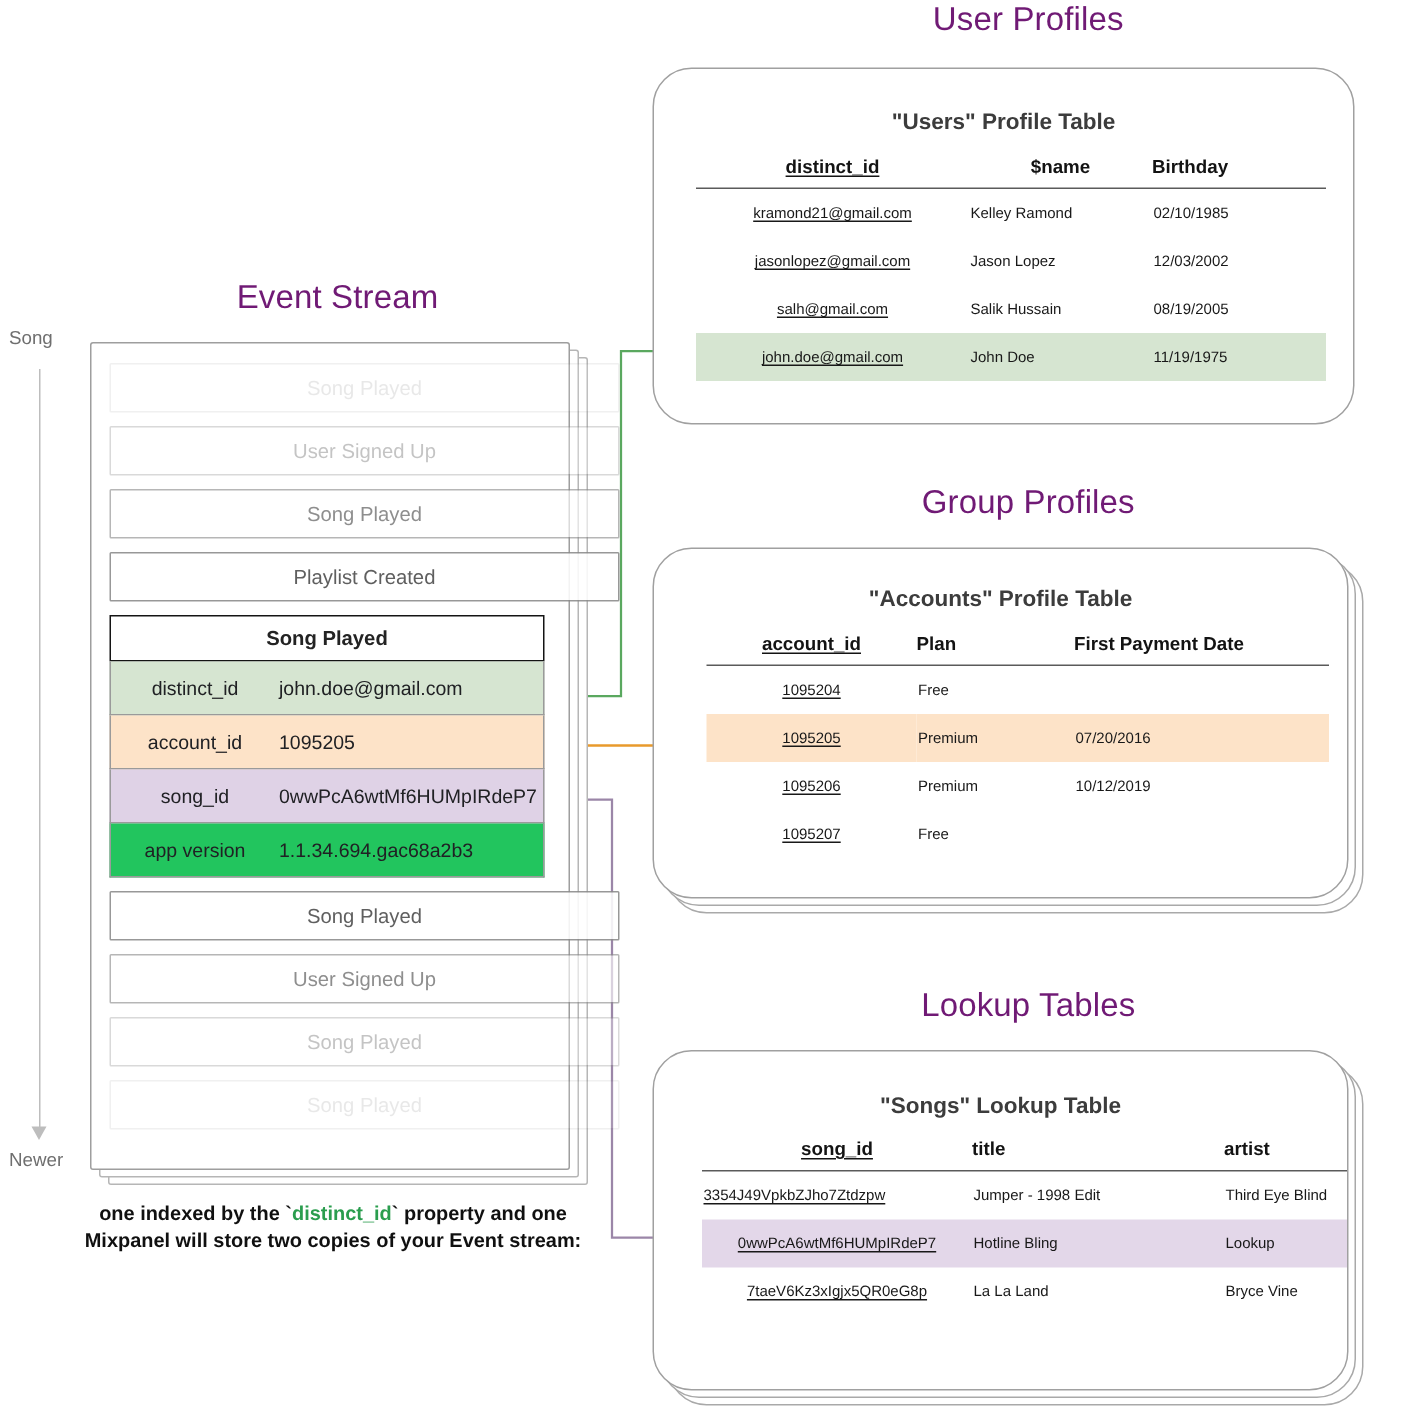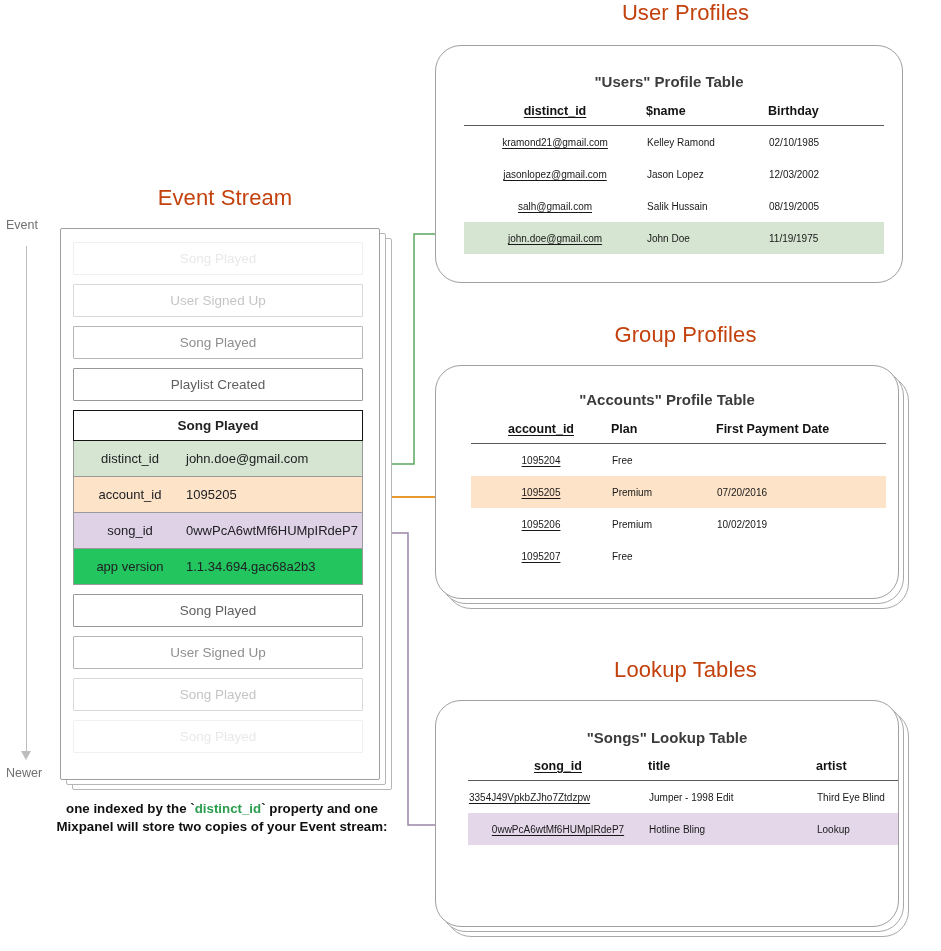--- a/index.html
+++ b/index.html
@@ -5,34 +5,34 @@
   html,body{margin:0;padding:0;}
   body{
     width:941px;height:951px;position:relative;background:#ffffff;
     font-family:"Liberation Sans","DejaVu Sans",sans-serif;
     color:#202124;overflow:hidden;
   }
   .abs{position:absolute;}
 
   
   .section-title{
-    font-size:22px;font-weight:400;color:#c2410c;text-align:center;
+    font-size:22px;font-weight:400;color:#701a75;text-align:center;
     letter-spacing:0.1px;
   }
 
   
   #event-stream-stack{left:60px;top:228px;width:330px;height:560px;}
   .es-layer{position:absolute;background:#ffffff;border:1.5px solid #b6b6b6;border-radius:2px;}
   .es-layer.l3{left:12px;top:10px;width:318px;height:550px;}
   .es-layer.l2{left:6px;top:5px;width:318px;height:550px;}
   .es-layer.l1{left:0px;top:0px;width:318px;height:550px;border-color:#9e9e9e;}
 
   #event-list{position:absolute;left:0;top:0;width:318px;height:550px;padding:14px 13px;box-sizing:border-box;}
   .ev{
-    box-sizing:border-box;width:290px;height:33px;line-height:31px;
+    box-sizing:border-box;width:340px;height:33px;line-height:31px;
     text-align:center;font-size:13.5px;border:1px solid #8a8a8a;
     background:#fff;margin-bottom:9px;color:#4a4a4a;border-radius:1px;
   }
   .ev.f05{opacity:0.12;}
   .ev.f25{opacity:0.32;}
   .ev.f55{opacity:0.62;}
   .ev.f80{opacity:0.88;}
 
   
   #expanded-event{width:290px;margin-bottom:9px;}
@@ -121,21 +121,21 @@
     <div class="card-title abs" style="left:0;top:27px;width:466px;">"Users" Profile Table</div>
     <table class="ptable abs" style="left:28px;top:58px;width:420px;">
       <colgroup>
           <col style="width:182px">
           <col style="width:122px">
           <col style="width:116px">
         </colgroup>
       <thead>
         <tr>
           <th style="text-align:center">distinct_id</th>
-          <th class="nounder" style="text-align:left">$name</th>
+          <th class="nounder" style="text-align:center">$name</th>
           <th class="nounder" style="text-align:left">Birthday</th>
         </tr>
       </thead>
       <tbody>
         <tr>
             <td colspan="3" style="height:1px;padding:0">
               <div class="hrule"></div>
             </td>
           </tr>
         <tr>
@@ -195,21 +195,21 @@
           <td></td>
         </tr>
         <tr class="hl-orange">
           <td class="keycol" style="text-align:center">1095205</td>
           <td>Premium</td>
           <td>07/20/2016</td>
         </tr>
         <tr>
           <td class="keycol" style="text-align:center">1095206</td>
           <td>Premium</td>
-          <td>10/02/2019</td>
+          <td>10/12/2019</td>
         </tr>
         <tr>
           <td class="keycol" style="text-align:center">1095207</td>
           <td>Free</td>
           <td></td>
         </tr>
       </tbody>
     </table>
   </div>
 </div>
@@ -243,29 +243,34 @@
         <tr>
           <td class="keycol" style="text-align:left">3354J49VpkbZJho7Ztdzpw</td>
           <td>Jumper - 1998 Edit</td>
           <td>Third Eye Blind</td>
         </tr>
         <tr class="hl-purple">
           <td class="keycol" style="text-align:center">0wwPcA6wtMf6HUMpIRdeP7</td>
           <td>Hotline Bling</td>
           <td>Lookup</td>
         </tr>
+        <tr>
+          <td class="keycol" style="text-align:center">7taeV6Kz3xIgjx5QR0eG8p</td>
+          <td>La La Land</td>
+          <td>Bryce Vine</td>
+        </tr>
       </tbody>
     </table>
   </div>
 </div>
 
 <div class="abs section-title" style="left:60px;top:185px;width:330px;">Event Stream</div>
 
 <div class="abs" id="time-axis">
-  <div class="axis-label abs" style="left:0;top:0;">Event</div>
+  <div class="axis-label abs" style="left:0;top:0;">Song</div>
   <div class="axis-line"></div>
   <div class="axis-head"></div>
   <div class="axis-label abs" style="left:0;top:548px;">Newer</div>
 </div>
 
 <div class="abs" id="event-stream-stack">
   <div class="es-layer l3"></div>
   <div class="es-layer l2"></div>
   <div class="es-layer l1"></div>
 

